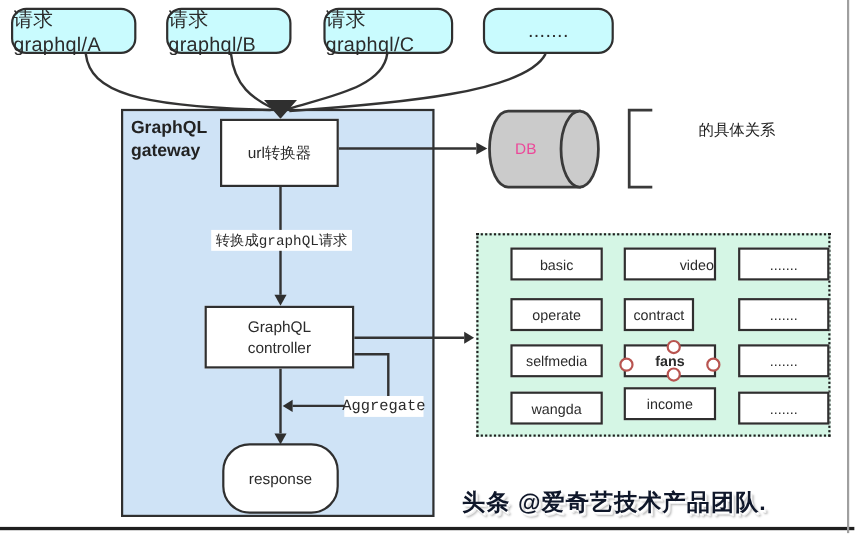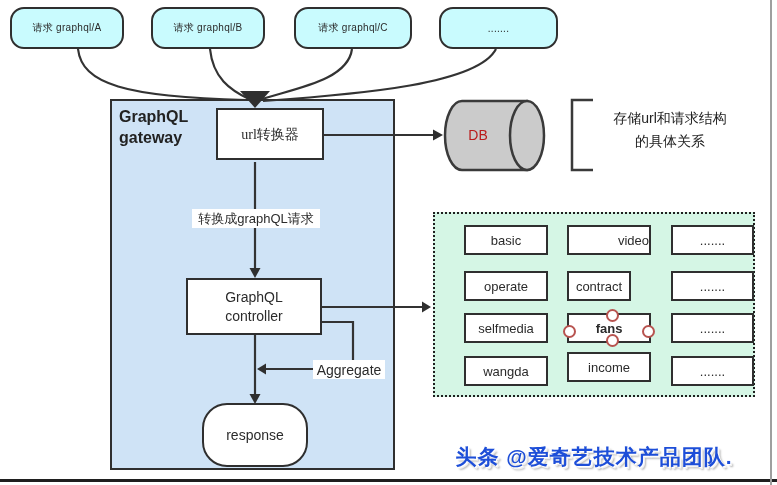--- a/index.html
+++ b/index.html
@@ -6,60 +6,60 @@
   #stage{
     position:relative;width:777px;height:485px;background:#ffffff;
     font-family:"Liberation Sans","DejaVu Sans",sans-serif;color:#2b2b2b;
     overflow:hidden;
   }
   .abs{position:absolute;box-sizing:border-box;}
   
   .pill{
     background:#c9fbfe;border:2px solid #2f2f2f;border-radius:14px;
     display:flex;align-items:center;justify-content:center;
-    font-size:10px;letter-spacing:.3px;z-index:3;
+    font-size:18px;letter-spacing:.3px;z-index:3;
   }
   
   .gateway{
     background:#cfe3f6;border:2px solid #2f2f2f;z-index:1;
   }
   .gateway-title{
     z-index:3;font-weight:bold;font-size:16px;line-height:21px;color:#222;
   }
   .node{
     background:#ffffff;border:2px solid #2f2f2f;z-index:3;
     display:flex;flex-direction:column;align-items:center;justify-content:center;
     font-size:14px;line-height:19px;text-align:center;
   }
   .rounded-node{border-radius:25px;}
   .wire-label{
     background:#ffffff;z-index:3;display:flex;align-items:center;justify-content:center;
-    font-size:13px;white-space:nowrap;padding:1px 16px;
+    font-size:13px;white-space:nowrap;padding:1px 16px;font-family:Liberation Mono, monospace;
   }
   
   .services{
     background:#d5f6e5;border:2px dotted #1f1f1f;z-index:1;
   }
   .svc-cell{
     background:#ffffff;border:2px solid #2f2f2f;z-index:3;
     display:flex;align-items:center;justify-content:center;font-size:13px;margin-left:14px;
   }
   .handle{
     position:absolute;width:9px;height:9px;border-radius:50%;
     background:#fff;border:2px solid #b85450;z-index:4;
   }
   #connector-layer{position:absolute;left:0;top:0;z-index:2;}
   .db-label{
-    z-index:3;font-size:14px;display:flex;align-items:center;justify-content:center;color:#b91c1c;
+    z-index:3;font-size:14px;display:flex;align-items:center;justify-content:center;color:#ec4899;
   }
   .db-note{
     z-index:3;font-size:14px;line-height:23px;text-align:center;color:#222;
   }
   .watermark{
-    z-index:3;font-size:21px;font-weight:bold;text-align:center;color:#1d4ed8;
+    z-index:3;font-size:21px;font-weight:bold;text-align:left;color:#0f172a;
     text-shadow:1px 1px 0 #ffffff,2px 2px 0 #efefef,3px 3px 2px #b5b5b5;
     letter-spacing:1px;white-space:nowrap;
   }
   .edge-bottom{background:#1f1f1f;z-index:5;}
   .edge-right{background:#9f9f9f;z-index:5;}
 </style>
 </head>
 <body>
 
 <div id="stage">
@@ -106,21 +106,21 @@
   </div>
   <div class="abs pill" style="left:439px;top:7px;width:119px;height:42px;">
     <span>.......</span>
   </div>
 
   <div class="abs gateway-title" style="left:119px;top:106px;">
     <div>GraphQL</div>
     <div>gateway</div>
   </div>
 
-  <div class="abs node" style="left:216px;top:108px;width:108px;height:52px;font-family:Liberation Serif, serif;">
+  <div class="abs node" style="left:200px;top:108px;width:108px;height:62px;">
     <span>url转换器</span>
   </div>
 
   <div class="abs wire-label" style="left:192px;top:209px;width:128px;height:19px;">
     <span>转换成graphQL请求</span>
   </div>
 
   <div class="abs node" style="left:186px;top:278px;width:136px;height:57px;">
     <div>GraphQL</div>
     <div>controller</div>
@@ -132,21 +132,20 @@
 
   <div class="abs node rounded-node" style="left:202px;top:403px;width:106px;height:64px;">
     <span>response</span>
   </div>
 
   <div class="abs db-label" style="left:448px;top:124px;width:60px;height:22px;">
     <span>DB</span>
   </div>
 
   <div class="abs db-note" style="left:586px;top:107px;width:168px;">
-    <div>存储url和请求结构</div>
     <div>的具体关系</div>
   </div>
 
   <div class="abs svc-cell" style="left:450px;top:225px;width:84px;height:30px;">
     <span>basic</span>
   </div>
   <div class="abs svc-cell" style="left:553px;top:225px;width:84px;height:30px;justify-content:flex-end;">
     <span>video</span>
   </div>
   <div class="abs svc-cell" style="left:657px;top:225px;width:83px;height:30px;">

